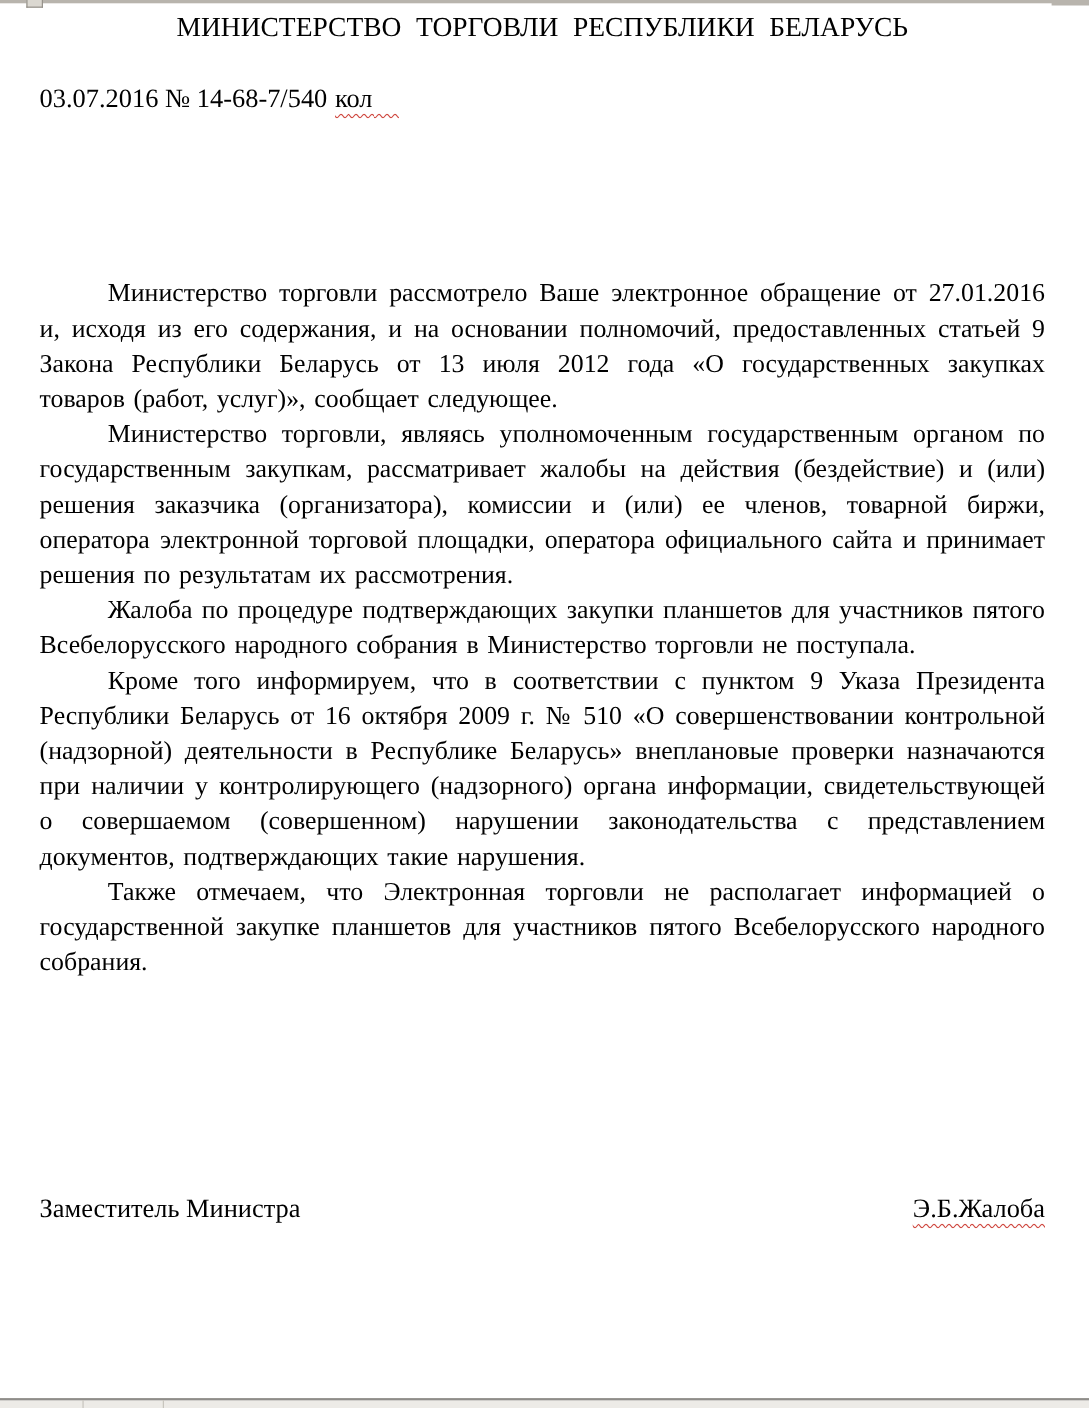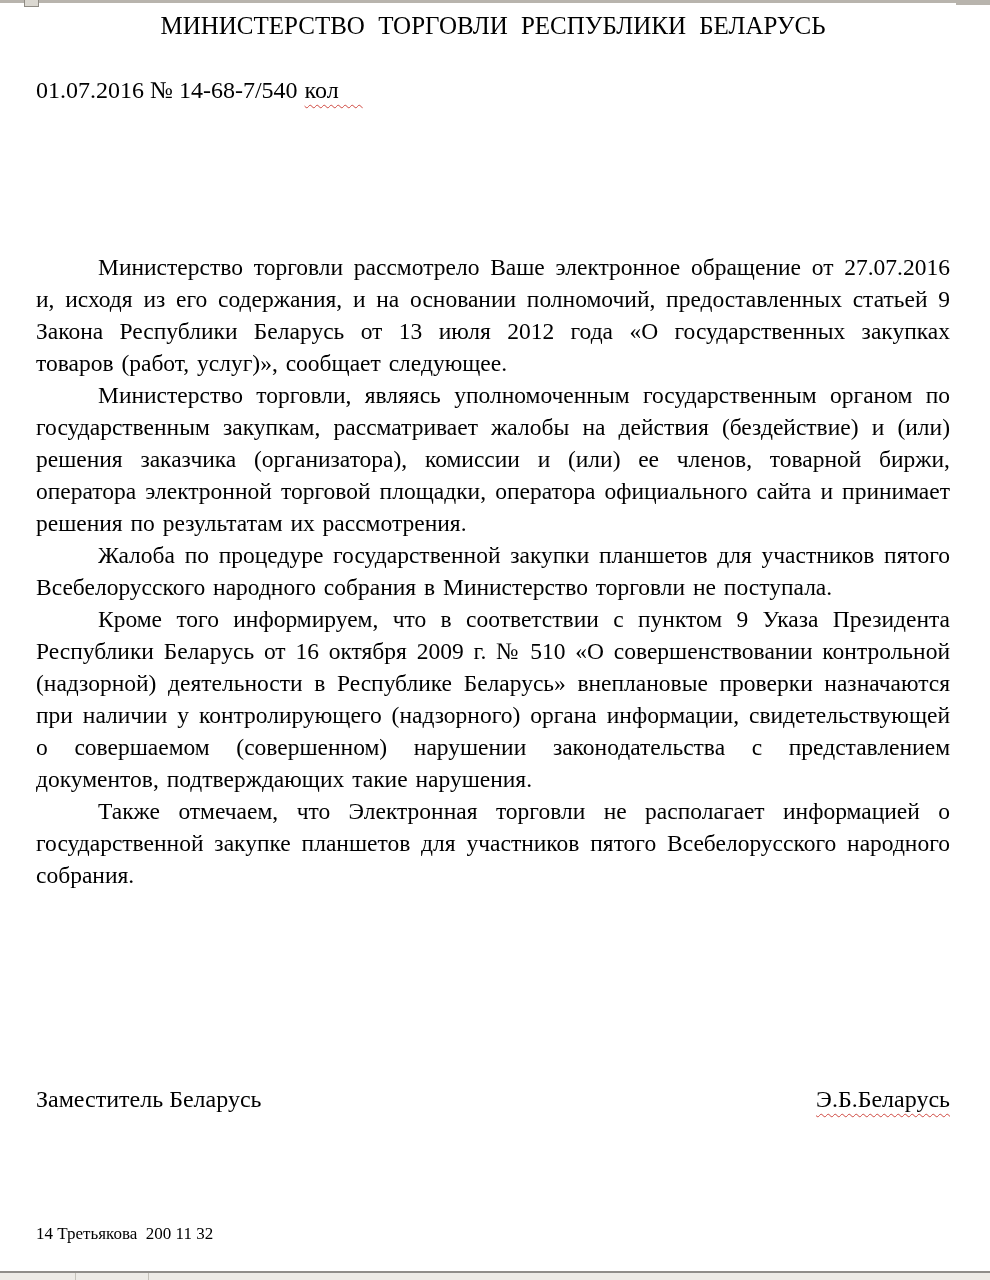--- a/index.html
+++ b/index.html
@@ -135,39 +135,38 @@
 
   <div class="top-edge"></div>
   <div class="top-edge-right"></div>
   <div class="corner-box"></div>
 
   <div class="page">
 
     <h1 class="title">МИНИСТЕРСТВО ТОРГОВЛИ РЕСПУБЛИКИ БЕЛАРУСЬ</h1>
 
     <div class="ref-line">
-      <span>01.07.2016 № 14-68-7/540</span><span class="ref-suffix misspell">кол&nbsp;&nbsp;&nbsp;&nbsp;</span>
+      <span>03.07.2016 № 14-68-7/540</span><span class="ref-suffix misspell">кол&nbsp;&nbsp;&nbsp;&nbsp;</span>
     </div>
 
 
     <div class="body-text">
-      <p>Министерство торговли рассмотрело Ваше электронное обращение от 27.07.2016 и, исходя из его содержания, и на основании полномочий, предоставленных статьей 9 Закона Республики Беларусь от 13 июля 2012 года «О государственных закупках товаров (работ, услуг)», сообщает следующее.</p>
+      <p>Министерство торговли рассмотрело Ваше электронное обращение от 27.01.2016 и, исходя из его содержания, и на основании полномочий, предоставленных статьей 9 Закона Республики Беларусь от 13 июля 2012 года «О государственных закупках товаров (работ, услуг)», сообщает следующее.</p>
       <p>Министерство торговли, являясь уполномоченным государственным органом по государственным закупкам, рассматривает жалобы на действия (бездействие) и (или) решения заказчика (организатора), комиссии и (или) ее членов, товарной биржи, оператора электронной торговой площадки, оператора официального сайта и принимает решения по результатам их рассмотрения.</p>
-      <p>Жалоба по процедуре государственной закупки планшетов для участников пятого Всебелорусского народного собрания в Министерство торговли не поступала.</p>
+      <p>Жалоба по процедуре подтверждающих закупки планшетов для участников пятого Всебелорусского народного собрания в Министерство торговли не поступала.</p>
       <p>Кроме того информируем, что в соответствии с пунктом 9 Указа Президента Республики Беларусь от 16 октября 2009 г. № 510 «О совершенствовании контрольной (надзорной) деятельности в Республике Беларусь» внеплановые проверки назначаются при наличии у контролирующего (надзорного) органа информации, свидетельствующей о совершаемом (совершенном) нарушении законодательства с представлением документов, подтверждающих такие нарушения.</p>
       <p>Также отмечаем, что Электронная торговли не располагает информацией о государственной закупке планшетов для участников пятого Всебелорусского народного собрания.</p>
     </div>
 
     <div class="sig-row">
-      <span>Заместитель Беларусь</span>
-      <span class="misspell">Э.Б.Беларусь</span>
+      <span>Заместитель Министра</span>
+      <span class="misspell">Э.Б.Жалоба</span>
     </div>
 
     <div class="footer">
-      <div>14 Третьякова&nbsp;&nbsp;200 11 32</div>
     </div>
 
   </div>
 
   <div class="hscrollbar">
     <div class="hsb-div1"></div>
     <div class="hsb-div2"></div>
   </div>
 
 </div>

